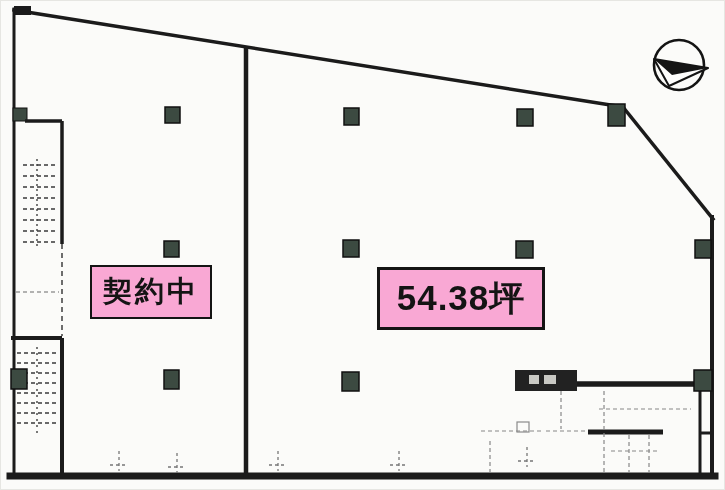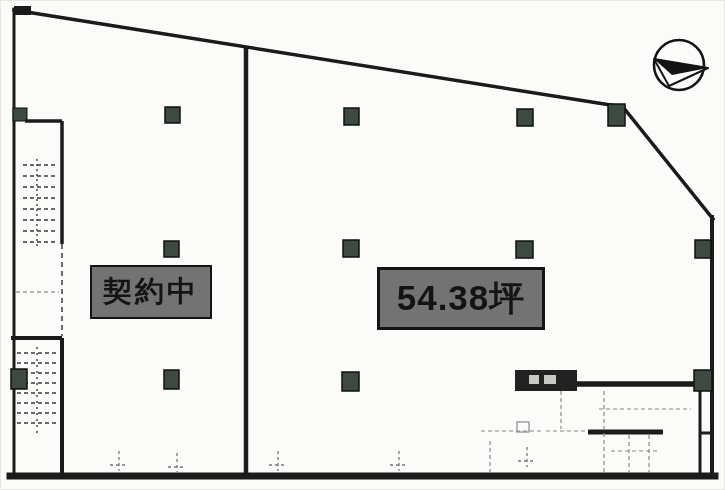--- a/index.html
+++ b/index.html
@@ -5,21 +5,21 @@
   html,body{margin:0;padding:0;background:#ffffff;}
   .canvas{
     position:relative;width:725px;height:490px;
     background:#fbfbf9;overflow:hidden;box-sizing:border-box;
     border:1px solid #e6e6e2;
     font-family:"Liberation Sans","DejaVu Sans",sans-serif;
   }
   .plan-svg{position:absolute;left:0;top:0;}
   .unit-label{
     position:absolute;display:flex;align-items:center;justify-content:center;
-    background:#737373;border:2px solid #141414;color:#141414;
+    background:#f9a8d4;border:2px solid #141414;color:#141414;
     font-weight:bold;white-space:nowrap;
   }
   .unit-label.left{left:89px;top:264px;width:118px;height:50px;font-size:29px;letter-spacing:3px;}
   .unit-label.right{left:376px;top:266px;width:162px;height:57px;font-size:35px;letter-spacing:1px;border-width:3px;justify-content:center;}
 </style>
 </head>
 <body>
 
 <div class="canvas">
 

